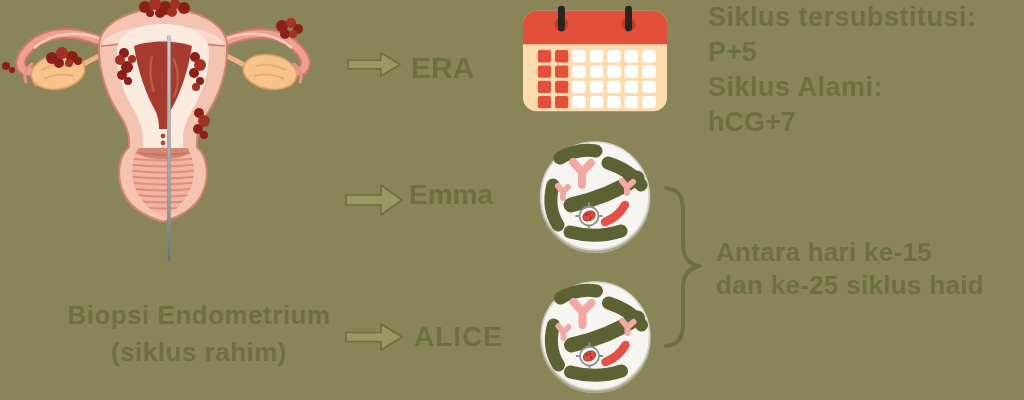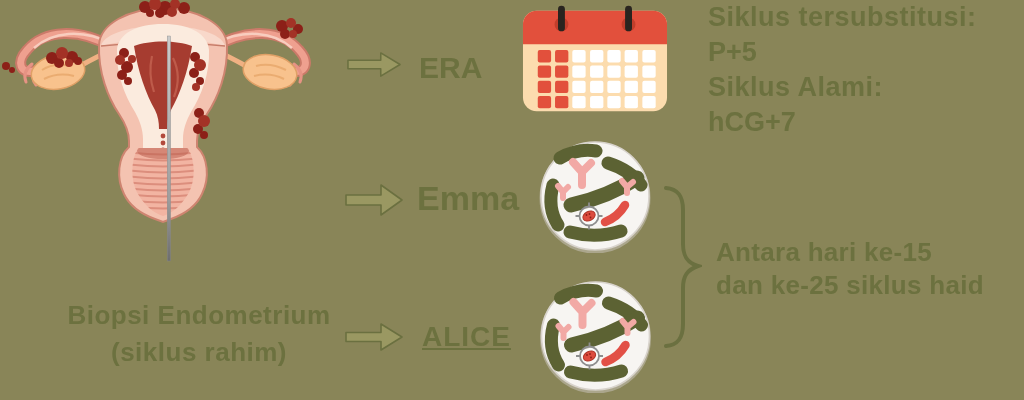--- a/index.html
+++ b/index.html
@@ -4,24 +4,24 @@
 <style>
   html,body{margin:0;padding:0;}
   .canvas{
     position:relative;width:1024px;height:400px;overflow:hidden;
     background:#898558;
     font-family:"Liberation Sans", sans-serif;
   }
   .abs{position:absolute;}
   .txt{color:#6C713F;font-weight:bold;}
   .caption{left:0;top:297px;width:334px;text-align:center;font-size:26px;line-height:37px;letter-spacing:.5px;padding-left:32px;}
-  .test-label{white-space:nowrap;margin-left:8px;}
+  .test-label{white-space:nowrap;}
   .lbl-era{left:411px;top:51px;font-size:30px;}
-  .lbl-emma{left:409px;top:179px;font-size:34px;}
-  .lbl-alice{left:414px;top:321px;font-size:28px;letter-spacing:1px;text-decoration:underline;}
+  .lbl-emma{left:409px;top:179px;font-size:28px;}
+  .lbl-alice{left:414px;top:321px;font-size:28px;letter-spacing:1px;}
   .era-annot{left:708px;top:0px;width:320px;font-size:27px;line-height:35px;white-space:nowrap;}
   .era-annot .head{font-weight:bold;letter-spacing:.5px;}
   .era-annot .val{font-weight:600;}
   .ea-annot{left:716px;top:236px;width:310px;font-size:26px;line-height:33px;white-space:nowrap;letter-spacing:.3px;}
   svg{display:block;}
 </style>
 </head>
 <body>
 
 <div class="canvas">

